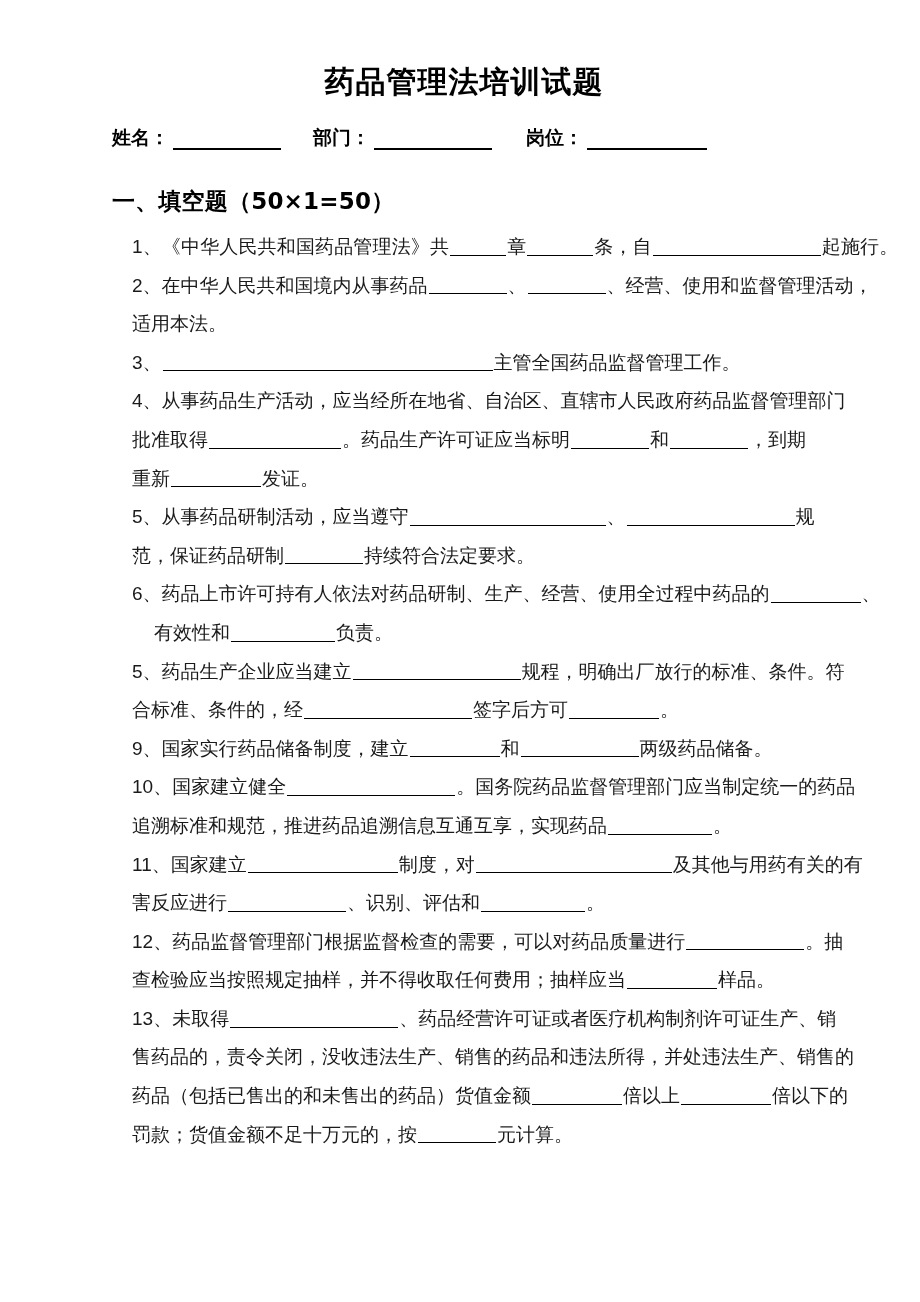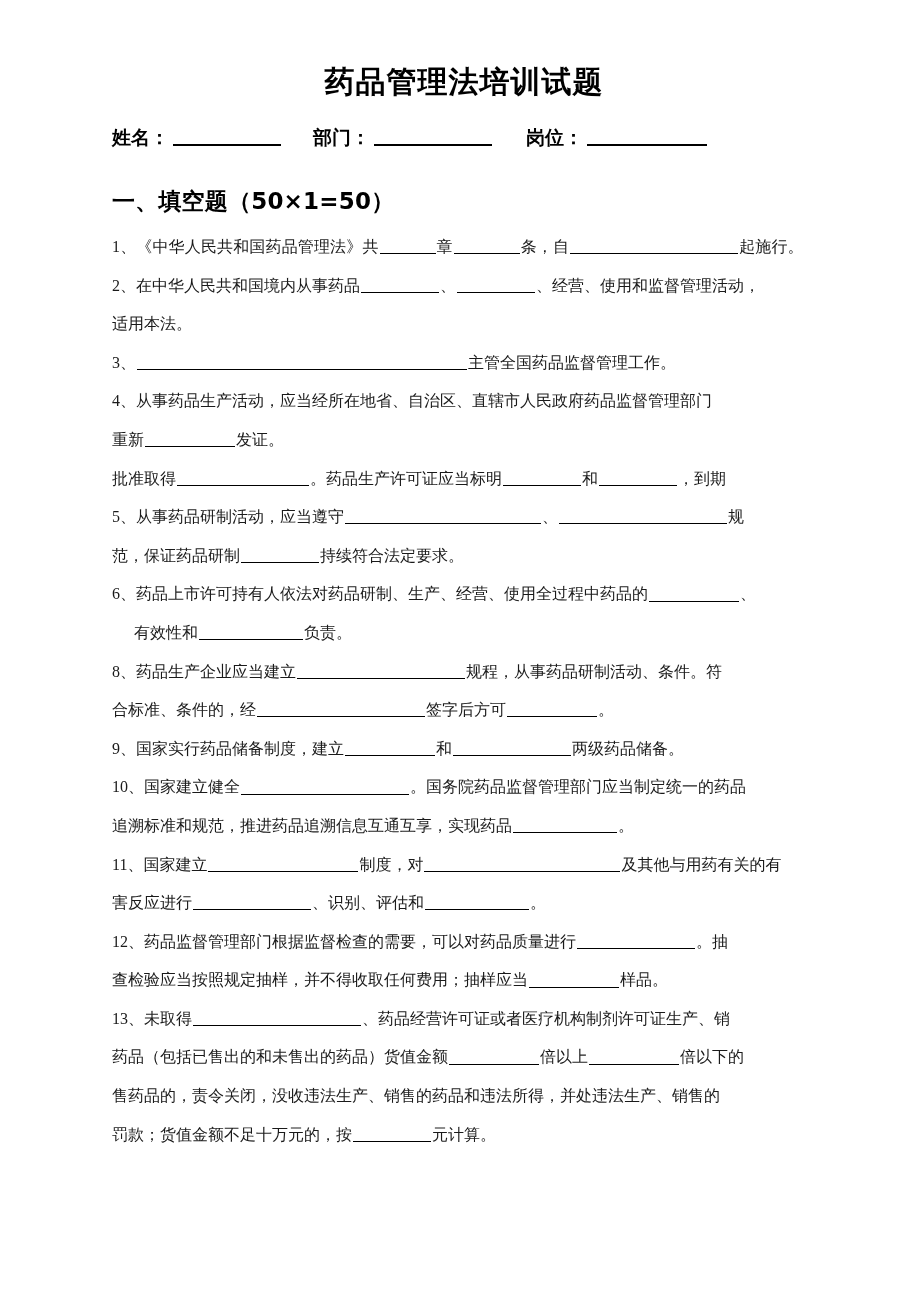--- a/index.html
+++ b/index.html
@@ -41,20 +41,21 @@
     display: flex;
     align-items: flex-end;
     margin-top: 22px;
     font-family: "DejaVu Sans", "Liberation Sans", sans-serif;
     font-weight: bold;
     font-size: 19px;
     line-height: 26px;
   }
   .identity-field {
     display: flex;
+    align-items: flex-end;
     white-space: nowrap;
   }
   .identity-field .f-label { flex: none; }
   .identity-field .f-blank {
     display: inline-block;
     border-bottom: 2.5px solid #000;
     height: 20px;
     margin-left: 4px;
   }
   .gap-a { width: 32px; flex: none; }
@@ -71,27 +72,28 @@
     font-size: 23px;
     line-height: 26px;
     letter-spacing: 0.2px;
   }
 
   
   .q-list {
     margin-top: 14px;
   }
   .question {
-    font-family: Liberation Serif, serif;
-    font-size: 16px;
+    font-family: Liberation Sans, sans-serif;
+    font-size: 19px;
     line-height: 38.6px;
     text-align: justify;
     text-justify: inter-ideograph;
     word-break: break-all;
     color: #1a1a1a;
+    margin-left: 20px;
   }
   .question .line {
     display: block;
     white-space: nowrap;
   }
   .question .line.indent {
     padding-left: 22px;
   }
   .question .line.stretch {
     letter-spacing: 0.15px;
@@ -170,24 +172,24 @@
       <span class="line">
         <span>3、</span><span class="blank b-7xl"></span><span>主管全国药品监督管理工作。</span>
       </span>
     </div>
 
     <div class="question">
       <span class="line">
         <span>4、从事药品生产活动，应当经所在地省、自治区、直辖市人民政府药品监督管理部门</span>
       </span>
       <span class="line">
+        <span>批准取得</span><span class="blank b-2xl"></span><span>。药品生产许可证应当标明</span><span class="blank b-m"></span><span>和</span><span class="blank b-m"></span><span>，到期</span>
+      </span>
+      <span class="line">
         <span>重新</span><span class="blank b-ml"></span><span>发证。</span>
-      </span>
-      <span class="line">
-        <span>批准取得</span><span class="blank b-2xl"></span><span>。药品生产许可证应当标明</span><span class="blank b-m"></span><span>和</span><span class="blank b-m"></span><span>，到期</span>
       </span>
     </div>
 
     <div class="question">
       <span class="line">
         <span>5、从事药品研制活动，应当遵守</span><span class="blank b-5xl"></span><span>、</span><span class="blank b-4xl"></span><span>规</span>
       </span>
       <span class="line">
         <span>范，保证药品研制</span><span class="blank b-m"></span><span>持续符合法定要求。</span>
       </span>
@@ -198,21 +200,21 @@
         <span>6、药品上市许可持有人依法对药品研制、生产、经营、使用全过程中药品的</span><span class="blank b-ml"></span><span>、</span>
       </span>
       <span class="line indent">
         <span>有效性和</span><span class="blank b-l"></span><span>负责。</span>
       </span>
     </div>
 
 
     <div class="question">
       <span class="line">
-        <span>8、药品生产企业应当建立</span><span class="blank b-4xl"></span><span>规程，从事药品研制活动、条件。符</span>
+        <span>5、药品生产企业应当建立</span><span class="blank b-4xl"></span><span>规程，明确出厂放行的标准、条件。符</span>
       </span>
       <span class="line">
         <span>合标准、条件的，经</span><span class="blank b-4xl"></span><span>签字后方可</span><span class="blank b-ml"></span><span>。</span>
       </span>
     </div>
 
     <div class="question">
       <span class="line">
         <span>9、国家实行药品储备制度，建立</span><span class="blank b-ml"></span><span>和</span><span class="blank b-xl"></span><span>两级药品储备。</span>
       </span>
@@ -243,25 +245,25 @@
       <span class="line">
         <span>查检验应当按照规定抽样，并不得收取任何费用；抽样应当</span><span class="blank b-ml"></span><span>样品。</span>
       </span>
     </div>
 
     <div class="question">
       <span class="line">
         <span>13、未取得</span><span class="blank b-4xl"></span><span>、药品经营许可证或者医疗机构制剂许可证生产、销</span>
       </span>
       <span class="line">
+        <span>售药品的，责令关闭，没收违法生产、销售的药品和违法所得，并处违法生产、销售的</span>
+      </span>
+      <span class="line">
         <span>药品（包括已售出的和未售出的药品）货值金额</span><span class="blank b-ml"></span><span>倍以上</span><span class="blank b-ml"></span><span>倍以下的</span>
       </span>
       <span class="line">
-        <span>售药品的，责令关闭，没收违法生产、销售的药品和违法所得，并处违法生产、销售的</span>
-      </span>
-      <span class="line">
         <span>罚款；货值金额不足十万元的，按</span><span class="blank b-m"></span><span>元计算。</span>
       </span>
     </div>
 
   </div>
 
 </div>
 
 </body></html>

